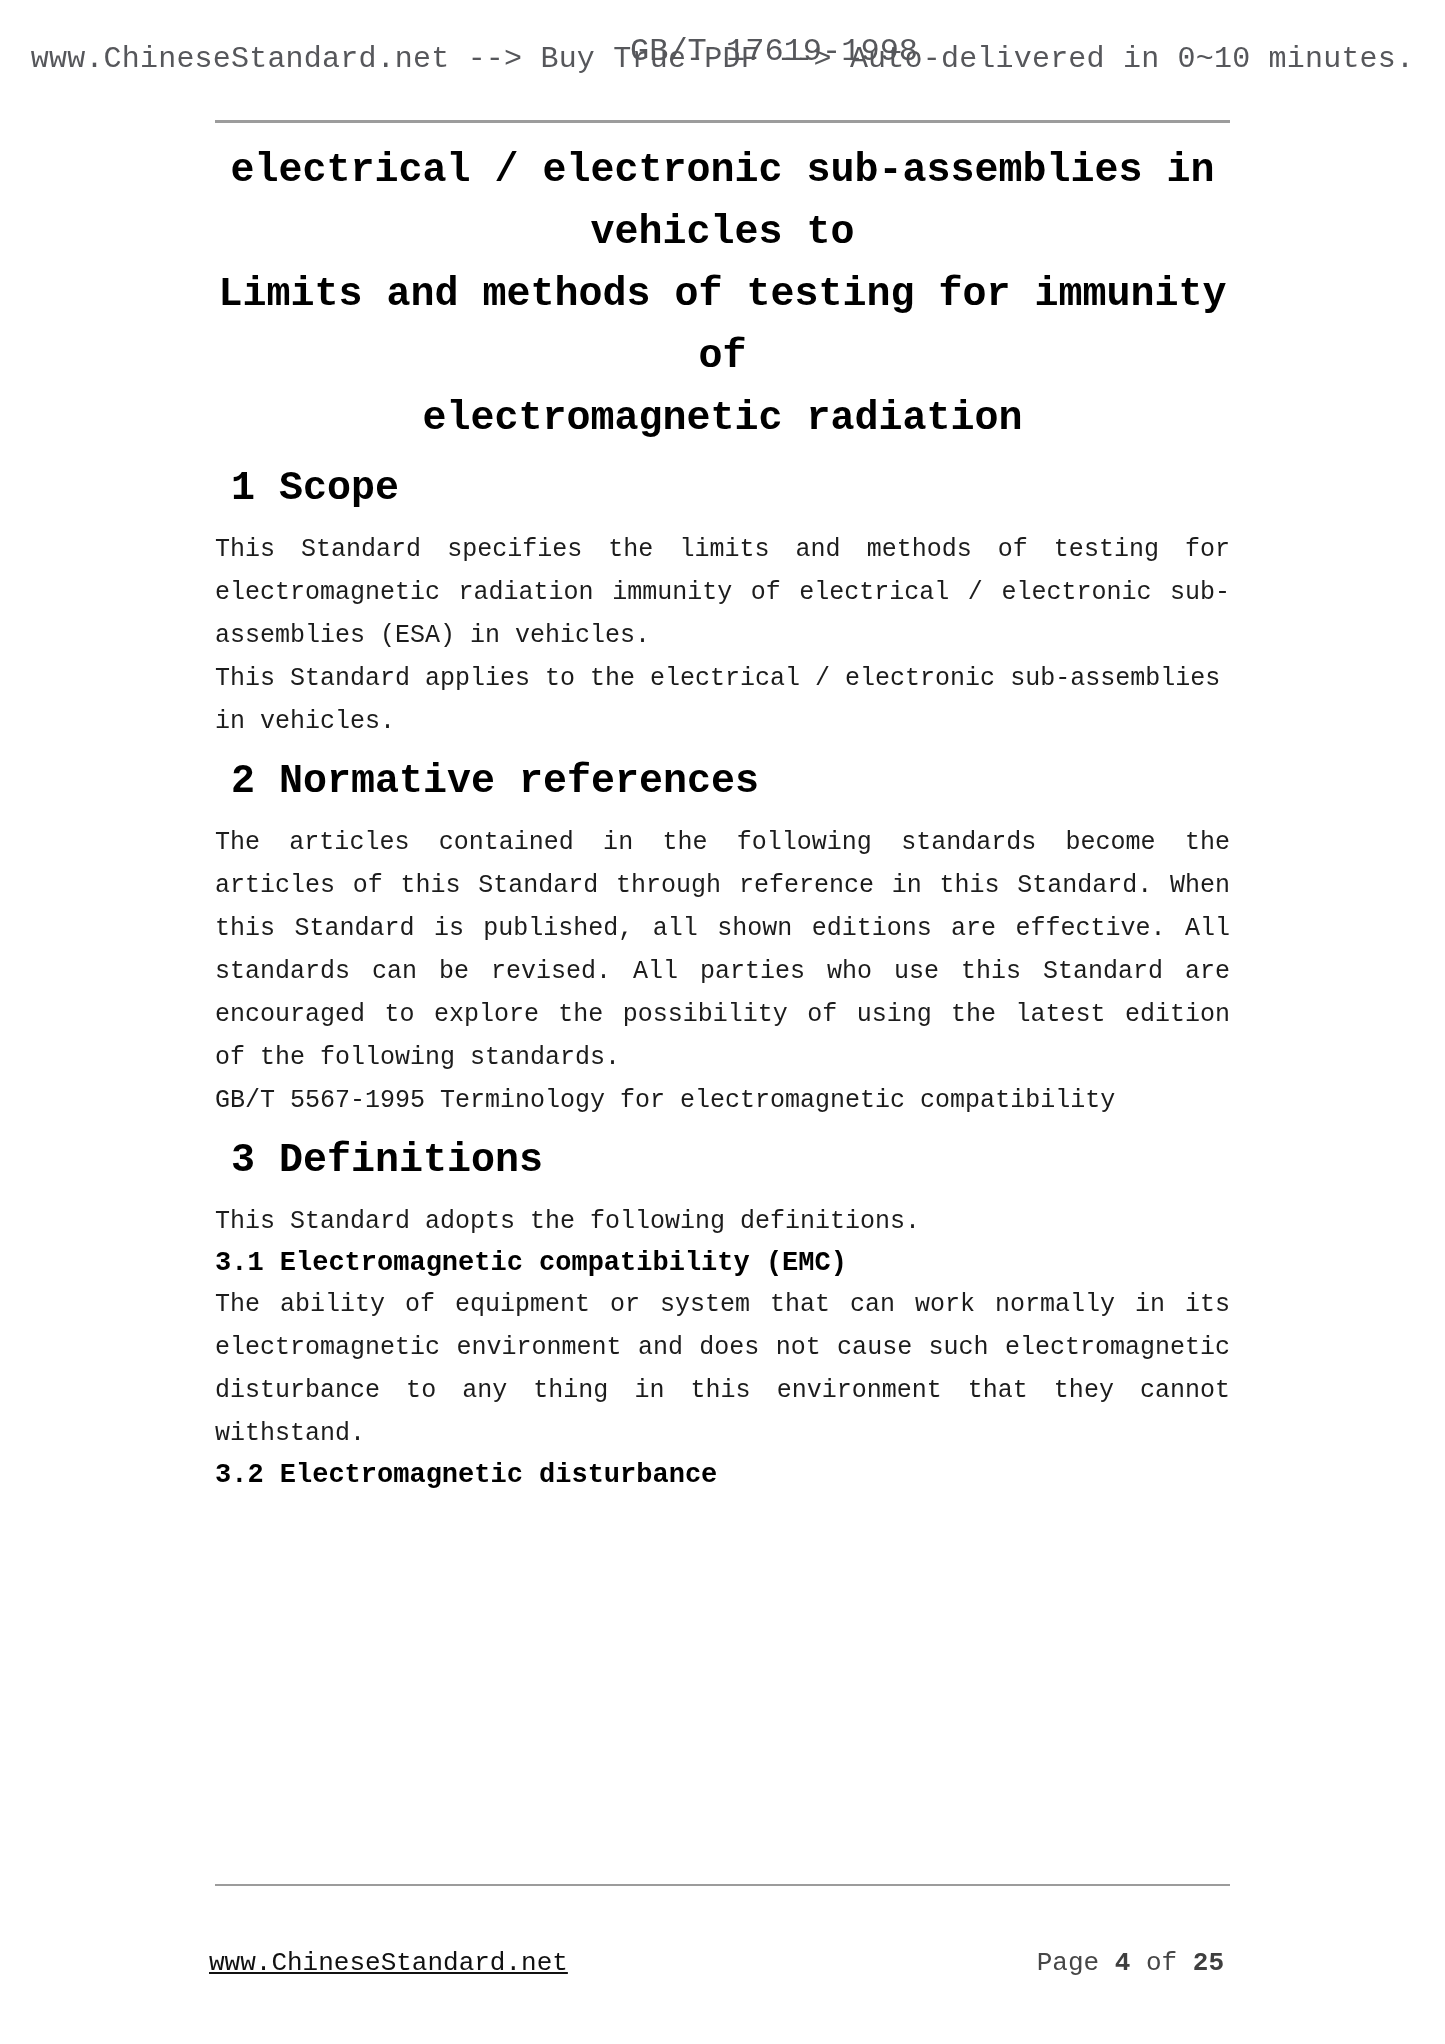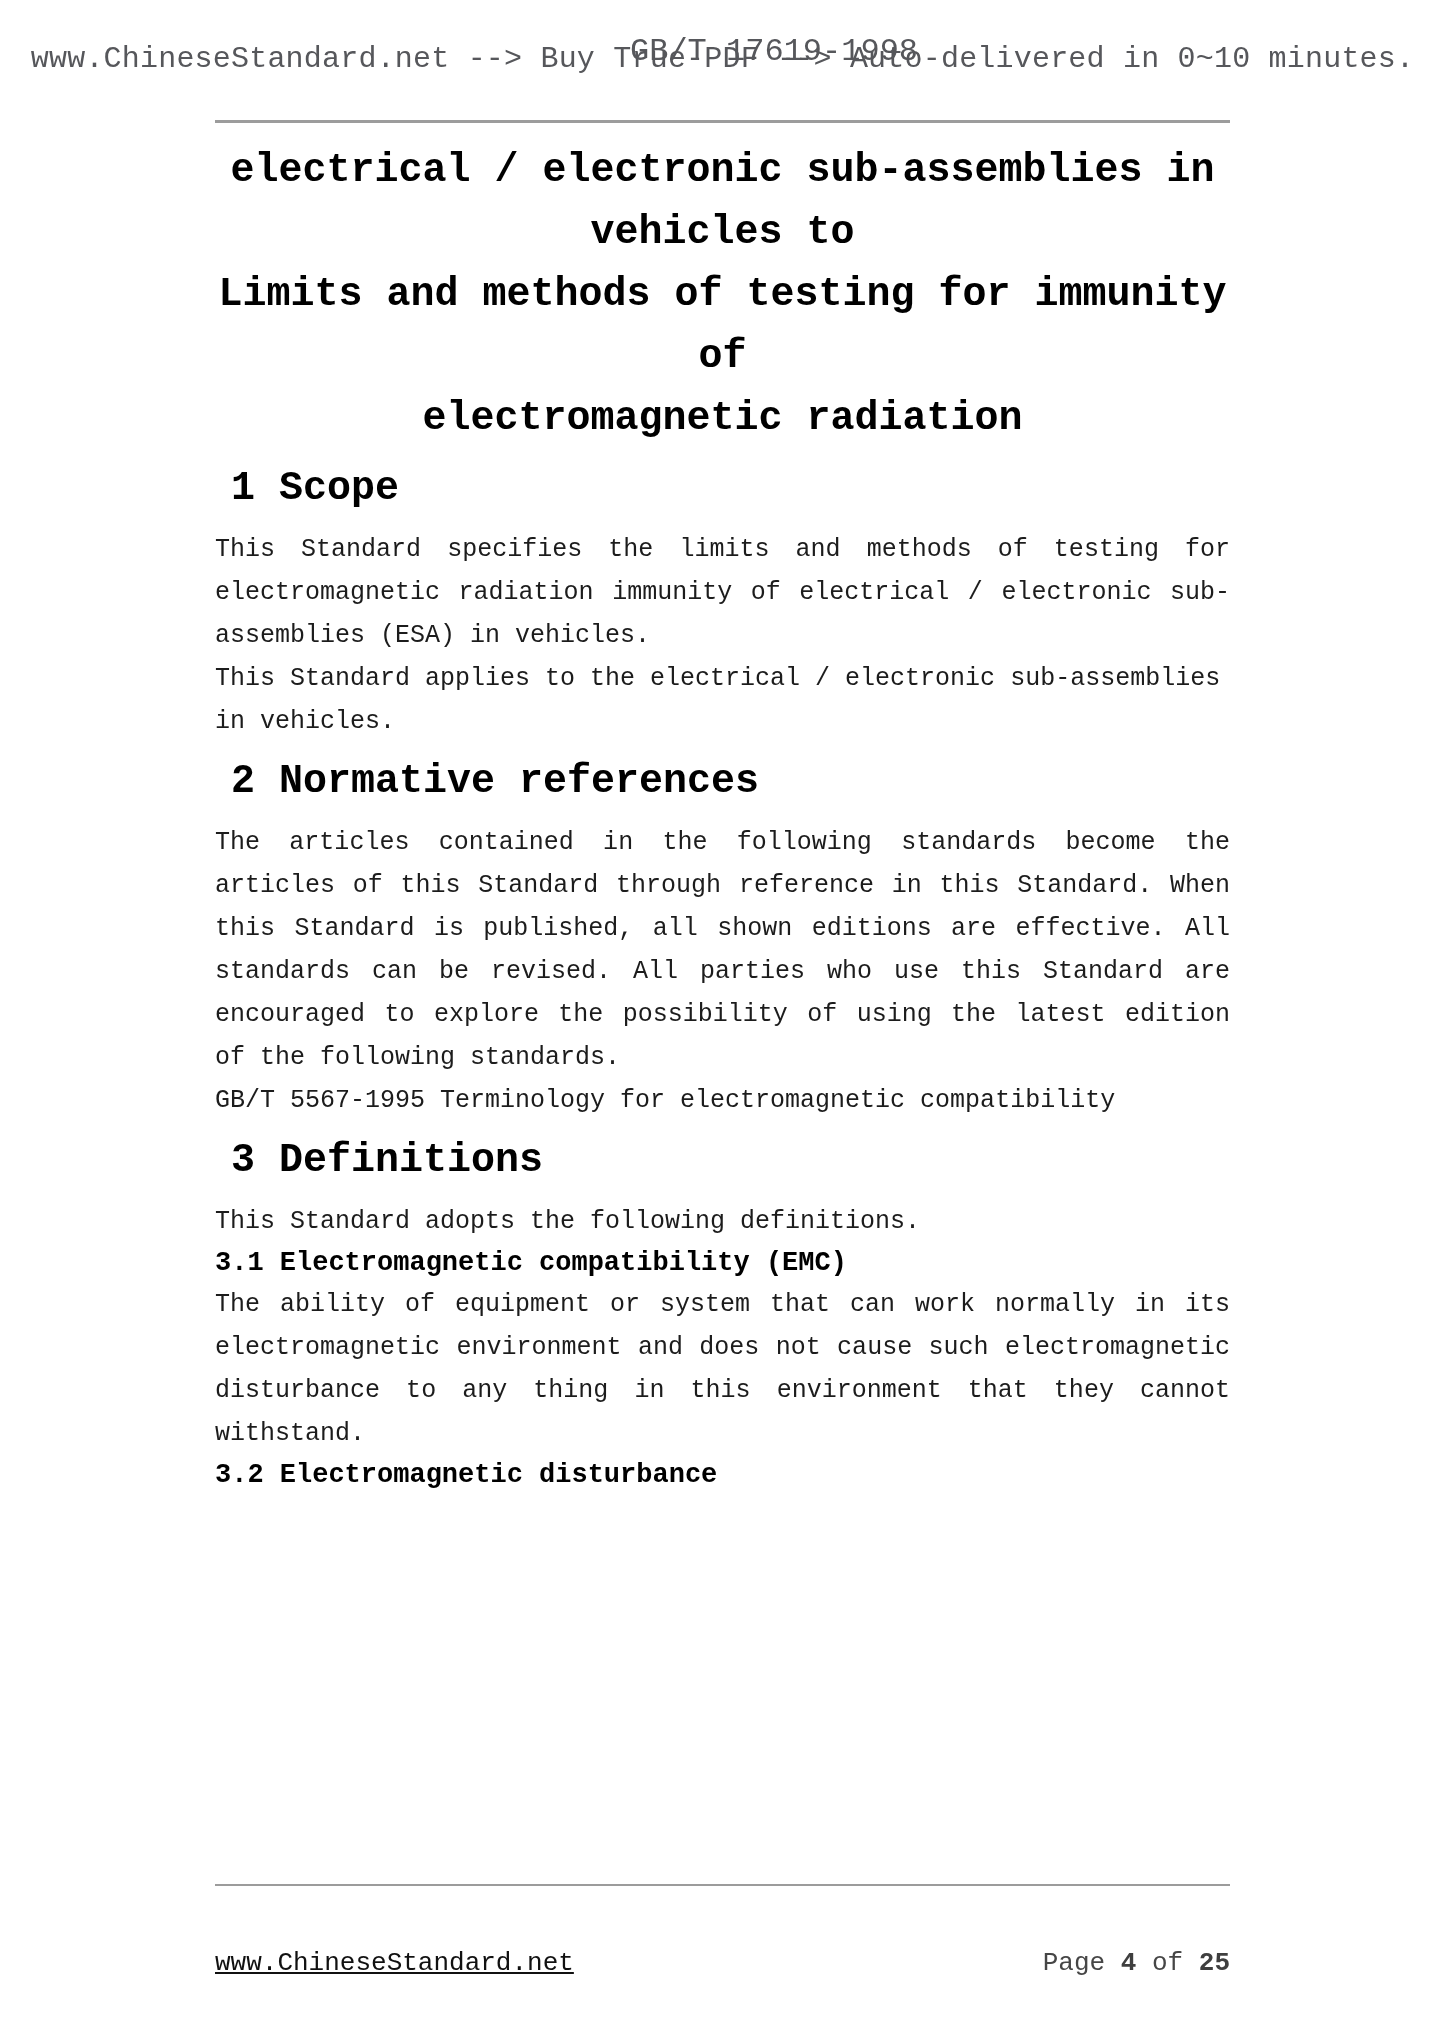--- a/index.html
+++ b/index.html
@@ -92,21 +92,21 @@
   .mt-def        { margin-top: 38px; }
   .mt-adopts     { margin-top: 43px; }
   .mt-sub1       { margin-top: 29px; }
   .mt-subbody    { margin-top: 29px; }
   .mt-sub2       { margin-top: 25px; }
 
   
   .footer-row {
     position: absolute;
     top: 1922px;
-    left: 215px;
+    left: 209px;
     width: 1015px;
     display: flex;
     justify-content: space-between;
     align-items: baseline;
   }
   .footer-link {
     font-size: 26px;
     color: #111111;
     text-decoration: underline;
     cursor: pointer;

